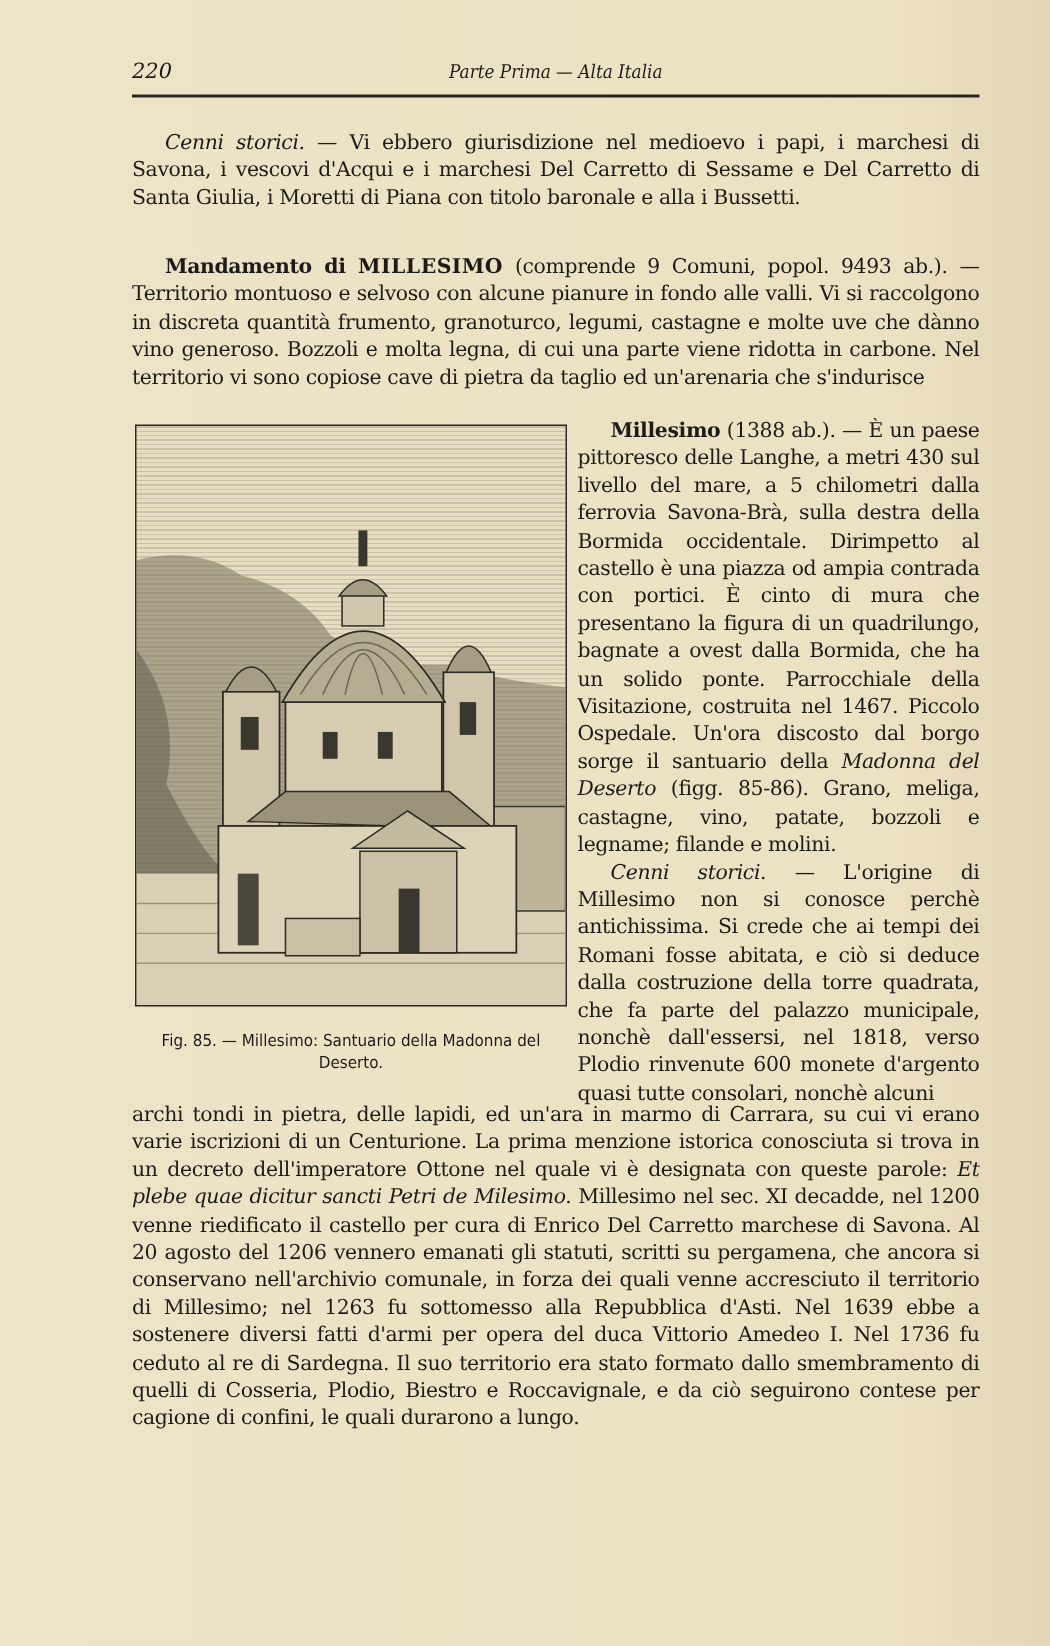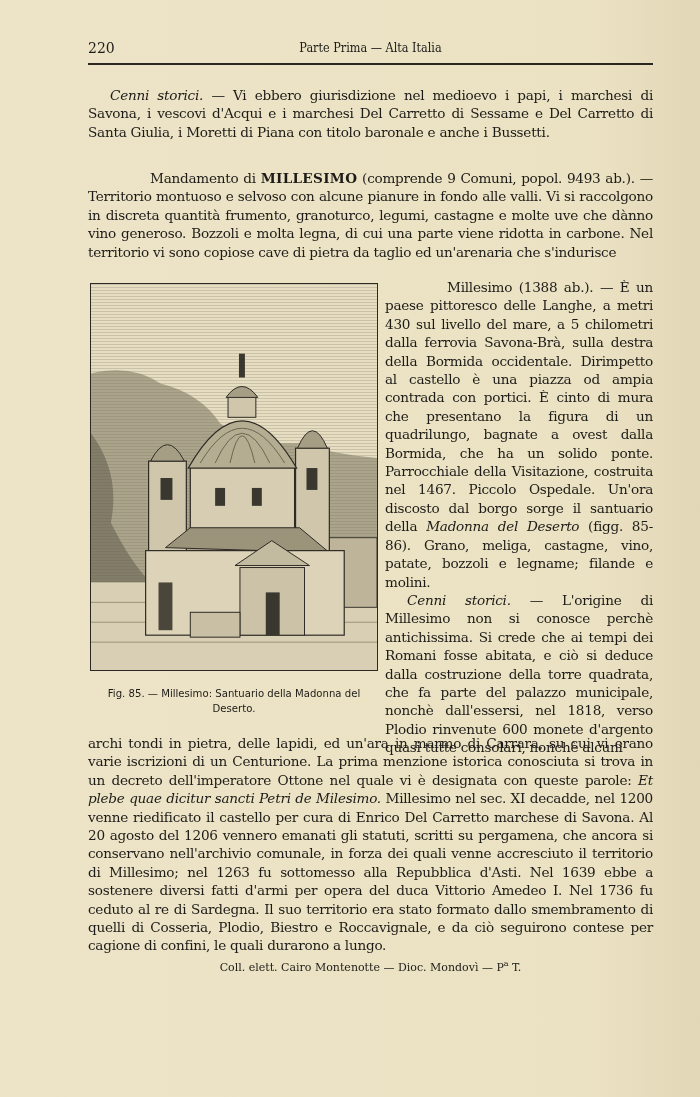--- a/index.html
+++ b/index.html
@@ -7,30 +7,30 @@
     width: 700px; height: 1097px; overflow: hidden;
     background: #ece3c6;
     background-image: linear-gradient(90deg, #ede4c8 0%, #ebe2c3 85%, #e2d7b7 100%);
     color: #1d1b17;
     font-family: "DejaVu Serif", "Liberation Serif", serif;
     position: relative;
   }
   .page { position: absolute; left: 88px; top: 0; width: 565px; }
   .running-head {
     position: absolute; top: 38px; left: 0; width: 565px; height: 20px;
-    font-size: 13px; line-height: 20px;
+    font-size: 13px; line-height: 20px; font-style: italic;
   }
   .page-num { position: absolute; left: 0; top: 0; font-size: 14px; }
   .head-title { position: absolute; left: 0; width: 565px; text-align: center; font-size: 12.5px; transform: scaleX(0.9); }
   .head-rule { position: absolute; top: 63px; left: 0; width: 565px; height: 1.6px; background: #2a2720; }
 
   .txt { font-size: 13.6px; line-height: 18.4px; text-align: justify; letter-spacing: -0.25px; }
   .txt p { margin: 0; text-indent: 22px; }
   .it { font-style: italic; }
-  .b { font-weight: normal; margin-left: 40px; }
+  .b { font-weight: bold; }
   .caps { font-weight: bold; letter-spacing: 0.3px; }
   .credit { font-size: 11px; text-align: center; margin: 3px 0 0 0; text-indent: 0 !important; letter-spacing: 0; }
   sup { font-size: 8px; }
 
   #block1 { position: absolute; top: 86px; left: 0; width: 565px; }
   #block2 { position: absolute; top: 169px; left: 0; width: 565px; }
   #side   { position: absolute; top: 278px; left: 297px; width: 268px; }
   #block3 { position: absolute; top: 734px; left: 0; width: 565px; }
 
   .figure {
@@ -50,21 +50,21 @@
 
 <div class="page">
 
   <div class="running-head">
     <span class="page-num">220</span>
     <span class="head-title">Parte Prima — Alta Italia</span>
   </div>
   <div class="head-rule"></div>
 
   <div id="block1" class="txt">
-    <p><span class="it">Cenni storici.</span><span> — Vi ebbero giurisdizione nel medioevo i papi, i marchesi di Savona, i vescovi d'Acqui e i marchesi Del Carretto di Sessame e Del Carretto di Santa Giulia, i Moretti di Piana con titolo baronale e anche i Bussetti.</span></p>
+    <p><span class="it">Cenni storici.</span><span> — Vi ebbero giurisdizione nel medioevo i papi, i marchesi di Savona, i vescovi d'Acqui e i marchesi Del Carretto di Sessame e Del Carretto di Santa Giulia, i Moretti di Piana con titolo baronale e alla i Bussetti.</span></p>
   </div>
 
   <div id="block2" class="txt">
     <p><span class="b">Mandamento di </span><span class="caps">MILLESIMO</span><span> (comprende 9 Comuni, popol. 9493 ab.). — Territorio montuoso e selvoso con alcune pianure in fondo alle valli. Vi si raccolgono in discreta quantità frumento, granoturco, legumi, castagne e molte uve che dànno vino generoso. Bozzoli e molta legna, di cui una parte viene ridotta in carbone. Nel territorio vi sono copiose cave di pietra da taglio ed un'arenaria che s'indurisce</span></p>
   </div>
 
   <div class="figure">
     <svg viewBox="0 0 288 388" preserveAspectRatio="none">
 
       <path d="M0 90 Q40 80 70 100 Q110 110 130 140 L160 160 L210 160 Q240 170 288 175 L288 310 L0 310 Z" fill="#7a745f" opacity="0.55"></path>
@@ -105,16 +105,15 @@
 
   <div class="fig-caption">Fig. 85. — Millesimo: Santuario della Madonna del Deserto.</div>
 
   <div id="side" class="txt">
     <p><span class="b">Millesimo</span><span> (1388 ab.). — È un paese pittoresco delle Langhe, a metri 430 sul livello del mare, a 5 chilometri dalla ferrovia Savona-Brà, sulla destra della Bormida occidentale. Dirimpetto al castello è una piazza od ampia contrada con portici. È cinto di mura che presentano la figura di un quadrilungo, bagnate a ovest dalla Bormida, che ha un solido ponte. Parrocchiale della Visitazione, costruita nel 1467. Piccolo Ospedale. Un'ora discosto dal borgo sorge il santuario della </span><span class="it">Madonna del Deserto</span><span> (figg. 85-86). Grano, meliga, castagne, vino, patate, bozzoli e legname; filande e molini.</span></p>
     <p><span class="it">Cenni storici.</span><span> — L'origine di Millesimo non si conosce perchè antichissima. Si crede che ai tempi dei Romani fosse abitata, e ciò si deduce dalla costruzione della torre quadrata, che fa parte del palazzo municipale, nonchè dall'essersi, nel 1818, verso Plodio rinvenute 600 monete d'argento quasi tutte consolari, nonchè alcuni</span></p>
   </div>
 
   <div id="block3" class="txt">
     <p style="text-indent:0"><span>archi tondi in pietra, delle lapidi, ed un'ara in marmo di Carrara, su cui vi erano varie iscrizioni di un Centurione. La prima menzione istorica conosciuta si trova in un decreto dell'imperatore Ottone nel quale vi è designata con queste parole: </span><span class="it">Et plebe quae dicitur sancti Petri de Milesimo.</span><span> Millesimo nel sec. XI decadde, nel 1200 venne riedificato il castello per cura di Enrico Del Carretto marchese di Savona. Al 20 agosto del 1206 vennero emanati gli statuti, scritti su pergamena, che ancora si conservano nell'archivio comunale, in forza dei quali venne accresciuto il territorio di Millesimo; nel 1263 fu sottomesso alla Repubblica d'Asti. Nel 1639 ebbe a sostenere diversi fatti d'armi per opera del duca Vittorio Amedeo I. Nel 1736 fu ceduto al re di Sardegna. Il suo territorio era stato formato dallo smembramento di quelli di Cosseria, Plodio, Biestro e Roccavignale, e da ciò seguirono contese per cagione di confini, le quali durarono a lungo.</span></p>
-    <p class="credit"><span>Coll. elett. Cairo Montenotte — Dioc. Mondovì — P</span><sup>a</sup><span> T.</span></p>
   </div>
 
 </div>
 
 </body></html>

